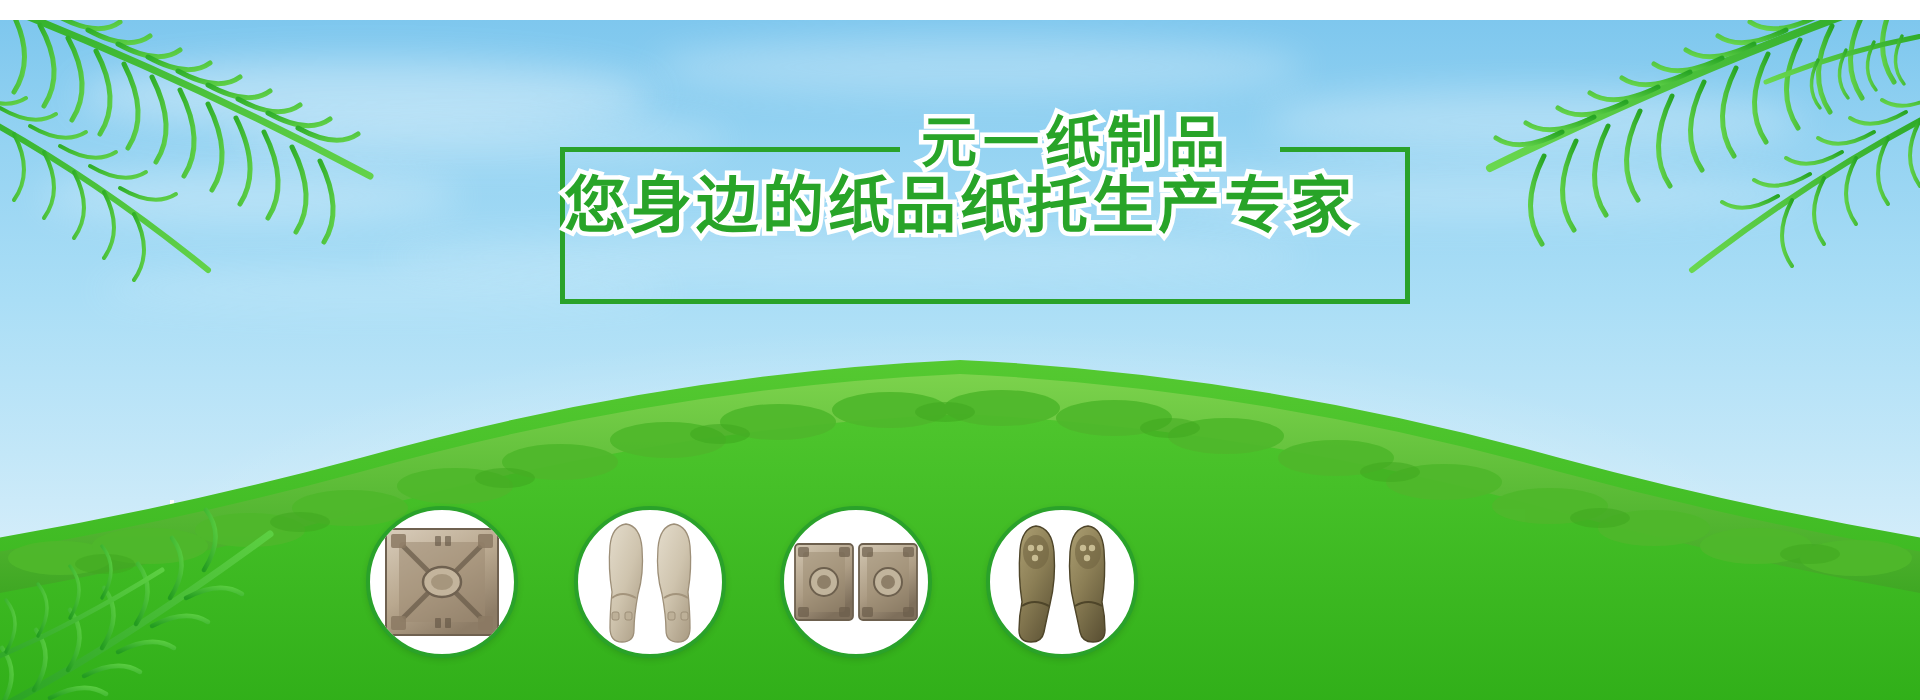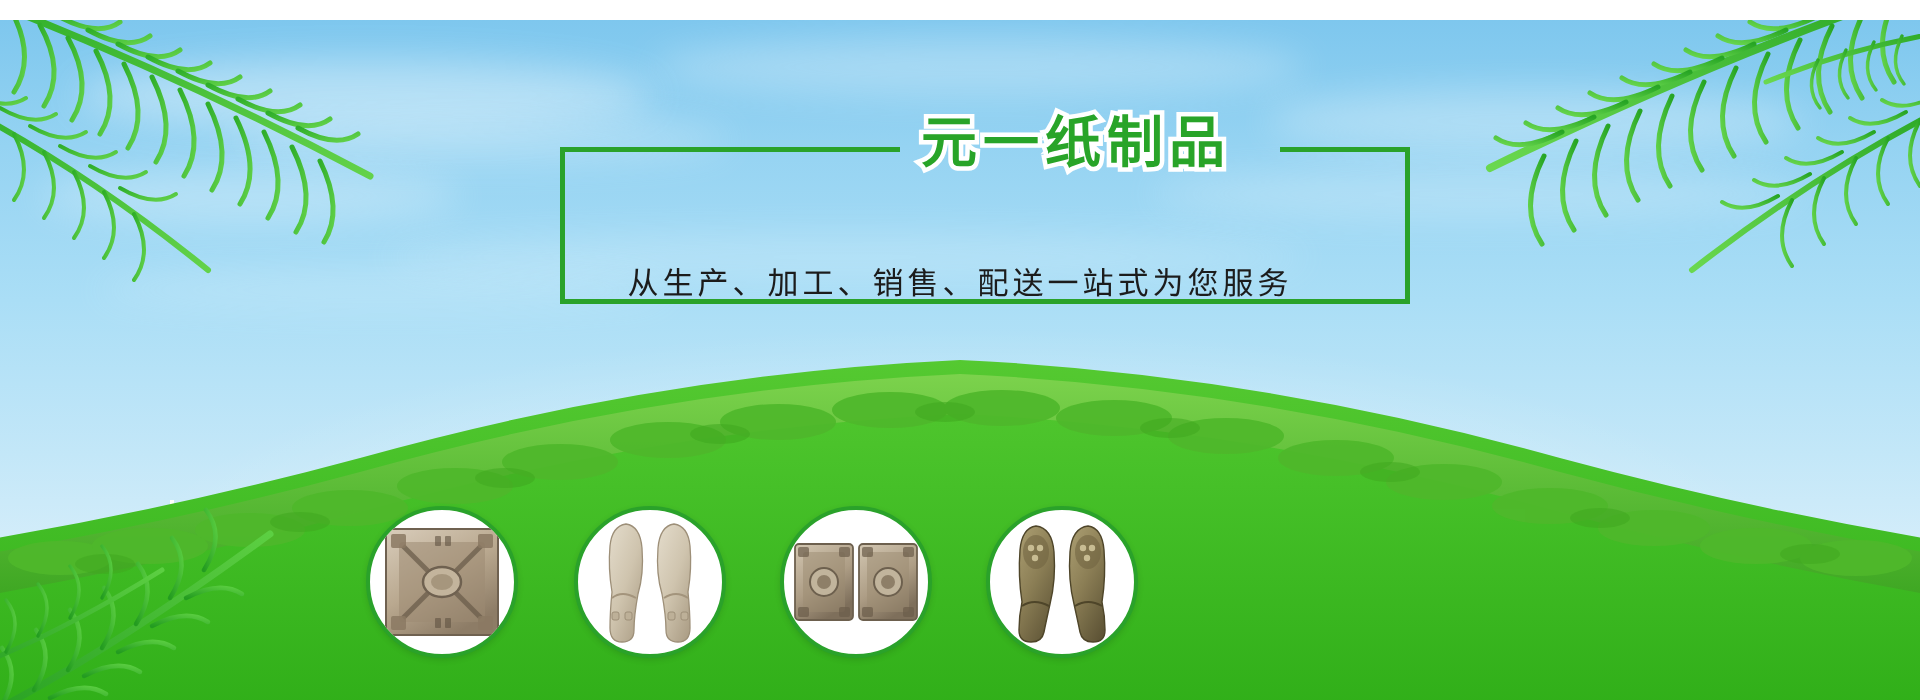--- a/index.html
+++ b/index.html
@@ -453,22 +453,22 @@
         <path d="M172 158 Q190 128 172 106"></path>
       </g>
     </g>
   </svg>
 
   <div class="text-block">
     <div class="frame"></div>
 
     <div class="headline1">元一纸制品</div>
 
-
-    <div class="subtitle">从生产、加工、销售、配送一站式为您服务</div>
+    <div class="headline2">您身边的纸品纸托生产专家</div>
+
   </div>
 
   <div class="products">
 
     <div class="pcircle pc1">
       <svg class="prod-art" width="118" height="112" viewBox="0 0 118 112">
         <defs>
           <linearGradient id="tray1" x1="0" y1="0" x2="0.6" y2="1">
             <stop offset="0%" stop-color="#d9cdbb"></stop>
             <stop offset="55%" stop-color="#b9a88f"></stop>

